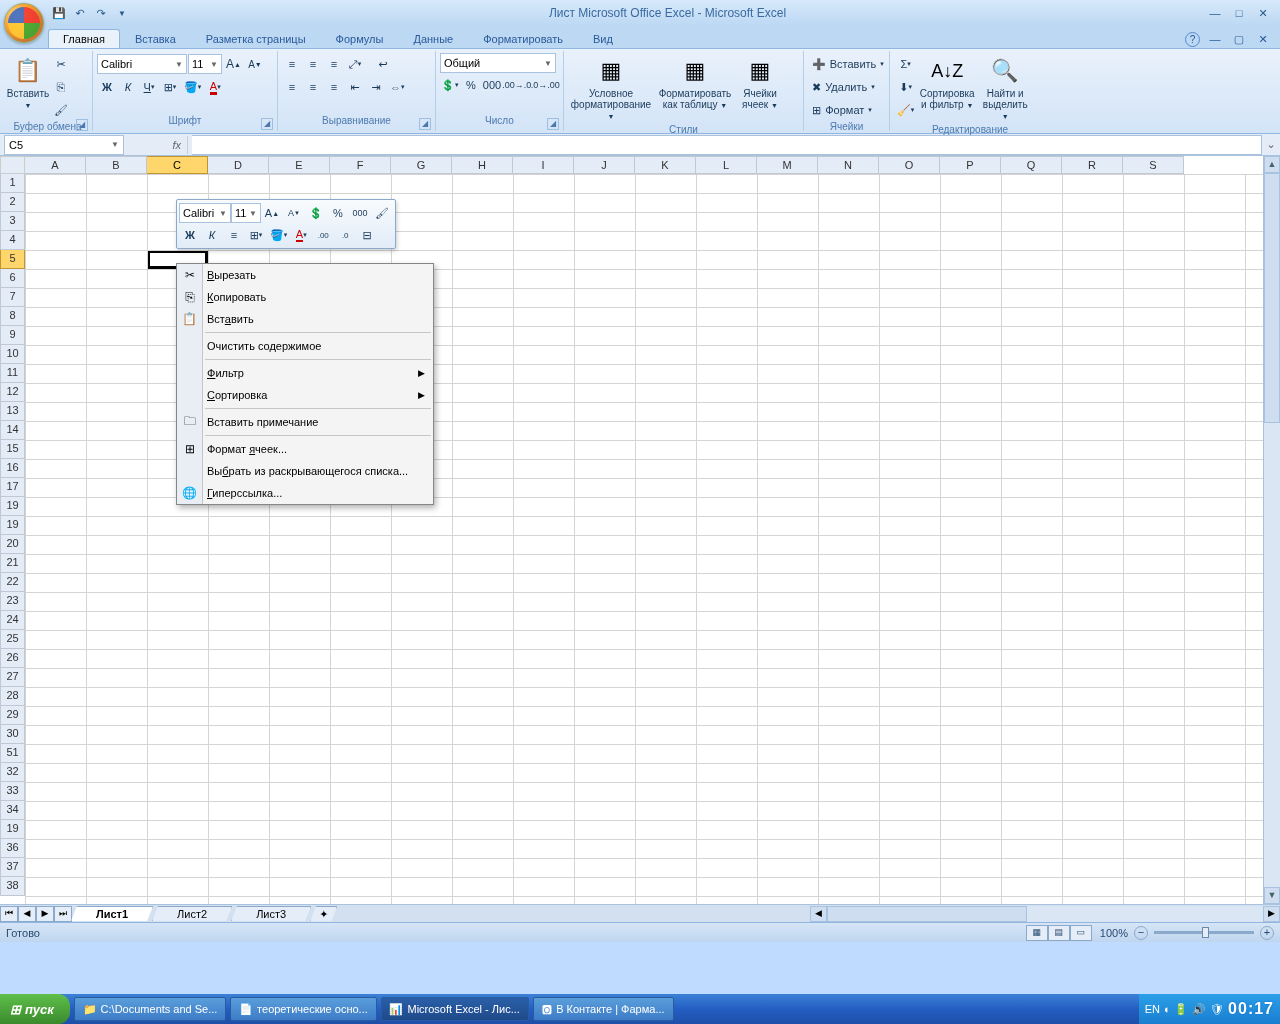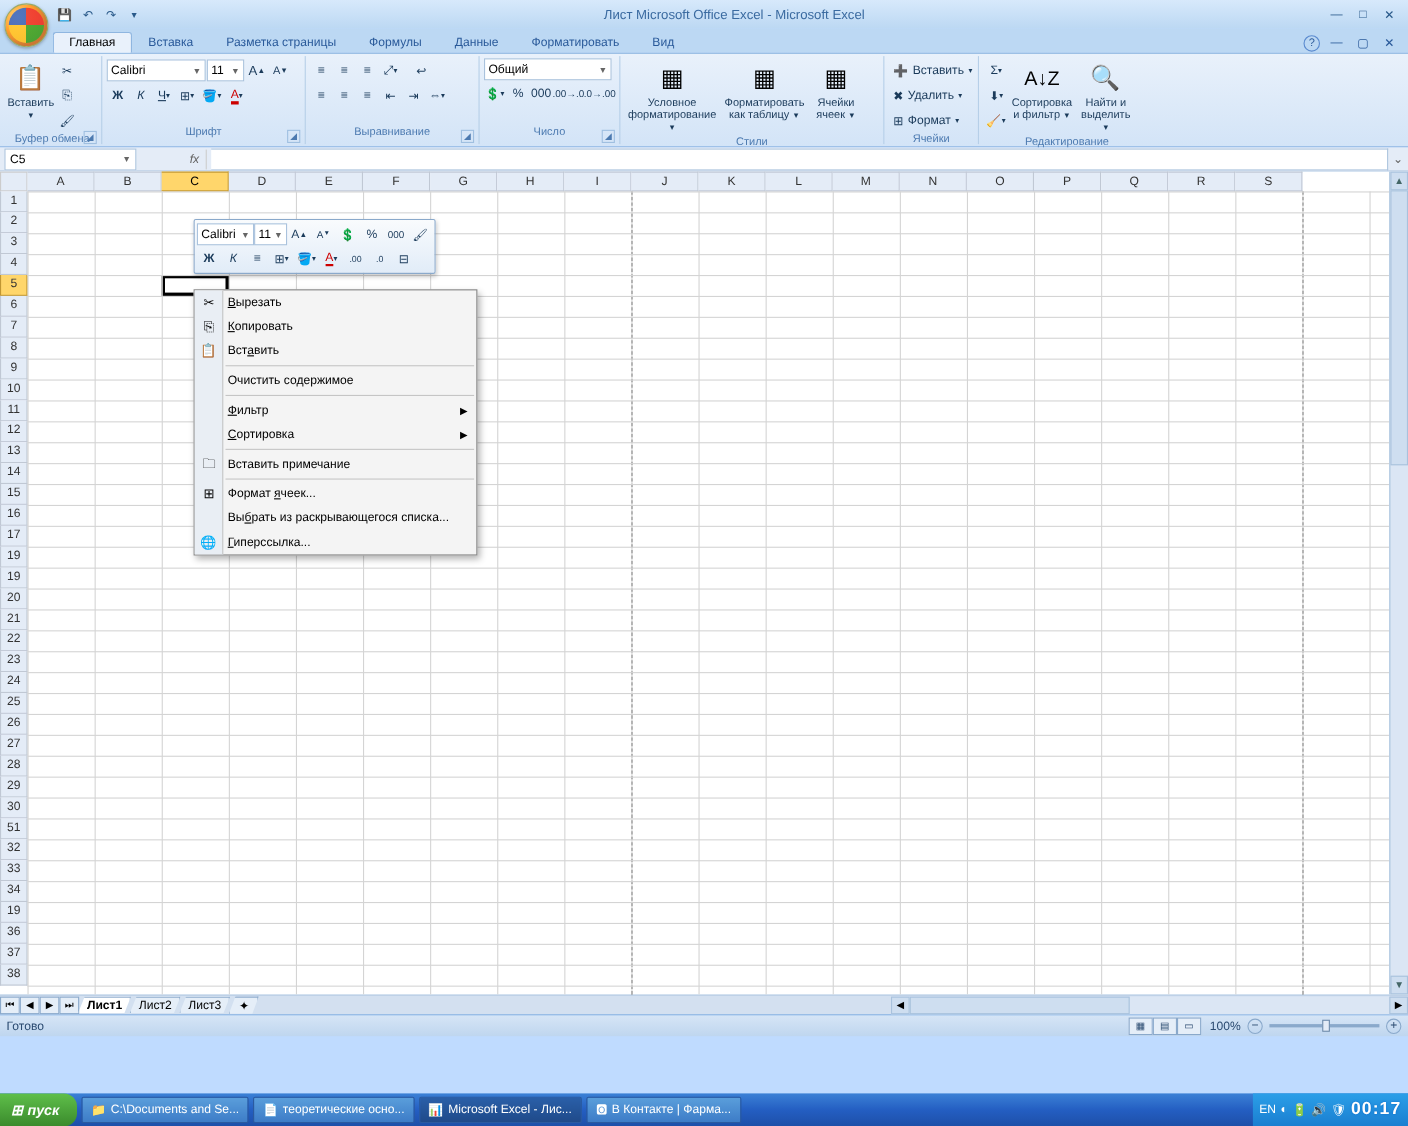--- a/index.html
+++ b/index.html
@@ -77,21 +77,21 @@
 .ctxitem { height:22px; display:flex; align-items:center; padding-left:30px; font-size:11px; position:relative; cursor:pointer; }
 .ctxitem .ico { position:absolute; left:4px; width:18px; text-align:center; font-size:12px;}
 .ctxitem .arrow { margin-left:auto; margin-right:8px; font-size:9px;}
 .ctxsep { height:1px; background:#c5c5c5; margin:2px 2px 2px 28px; }
 .ctxitem u { text-decoration:underline; }
 
 
 .sheetbar { height:18px; background:#d3e0f0; border-top:1px solid #a9c2dd; display:flex; align-items:center; }
 .shnav { display:flex; }
 .shnav span { width:18px; height:16px; border:1px solid #8aa9cb; background:#e5eef8; text-align:center; font-size:9px; line-height:13px; cursor:pointer;}
-.shtab { padding:1px 7px; background:#e5eef8; border:1px solid #8aa9cb; border-bottom:none; font-size:11px; margin-left:-1px; cursor:pointer; clip-path:polygon(6px 0,100% 0,calc(100% - 6px) 100%,0 100%);}
+.shtab { padding:1px 24px; background:#e5eef8; border:1px solid #8aa9cb; border-bottom:none; font-size:11px; margin-left:-1px; cursor:pointer; clip-path:polygon(6px 0,100% 0,calc(100% - 6px) 100%,0 100%);}
 .shtab.active { background:#fff; font-weight:bold;}
 .hsb { margin-left:auto; width:470px; height:16px; background:#dbe6f4; display:flex;}
 .hsb .btn{width:17px;background:#cedef0;border:1px solid #a9c2dd;text-align:center;font-size:9px;line-height:13px;}
 .hsb .track{flex:1;} .hsb .thumb{width:200px;background:#cedef0;border:1px solid #a9c2dd;}
 
 
 .status { height:20px; background:linear-gradient(#d6e5f6,#bfd6ef); border-top:1px solid #8fb6e0; display:flex; align-items:center; font-size:11px; color:#2a4a70; padding:0 6px;}
 .status .views { margin-left:auto; display:flex; gap:0; }
 .status .views span { width:22px; height:16px; border:1px solid #8aa9cb; background:#e5eef8; text-align:center; font-size:9px; line-height:13px; cursor:pointer;}
 .status .zoom { display:flex; align-items:center; gap:6px; margin-left:8px;}

